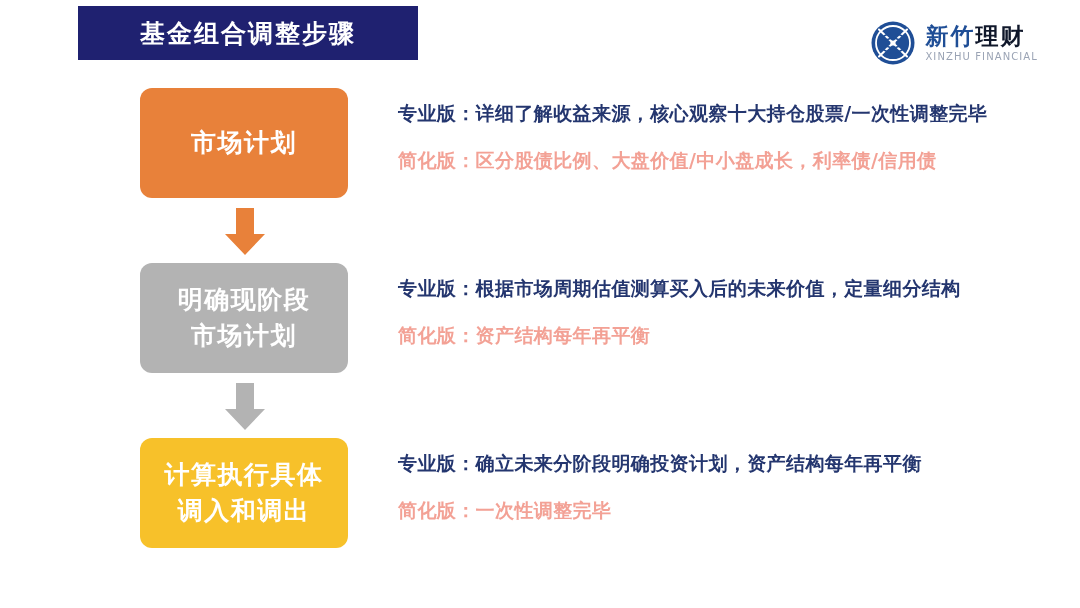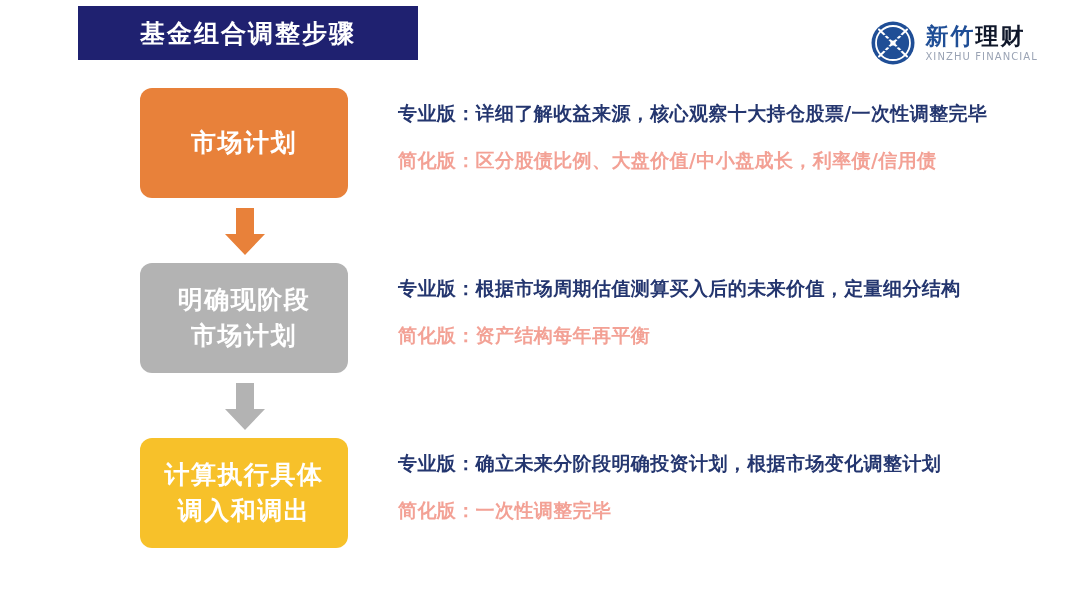--- a/index.html
+++ b/index.html
@@ -200,17 +200,17 @@
     <div class="line line-pro">专业版：详细了解收益来源，核心观察十大持仓股票/一次性调整完毕</div>
     <div class="line line-simple">简化版：区分股债比例、大盘价值/中小盘成长，利率债/信用债</div>
   </div>
 
   <div class="row row-2">
     <div class="line line-pro">专业版：根据市场周期估值测算买入后的未来价值，定量细分结构</div>
     <div class="line line-simple">简化版：资产结构每年再平衡</div>
   </div>
 
   <div class="row row-3">
-    <div class="line line-pro">专业版：确立未来分阶段明确投资计划，根据市场变化调整计划</div>
+    <div class="line line-pro">专业版：确立未来分阶段明确投资计划，资产结构每年再平衡</div>
     <div class="line line-simple">简化版：一次性调整完毕</div>
   </div>
 
 </div>
 
 </body></html>

